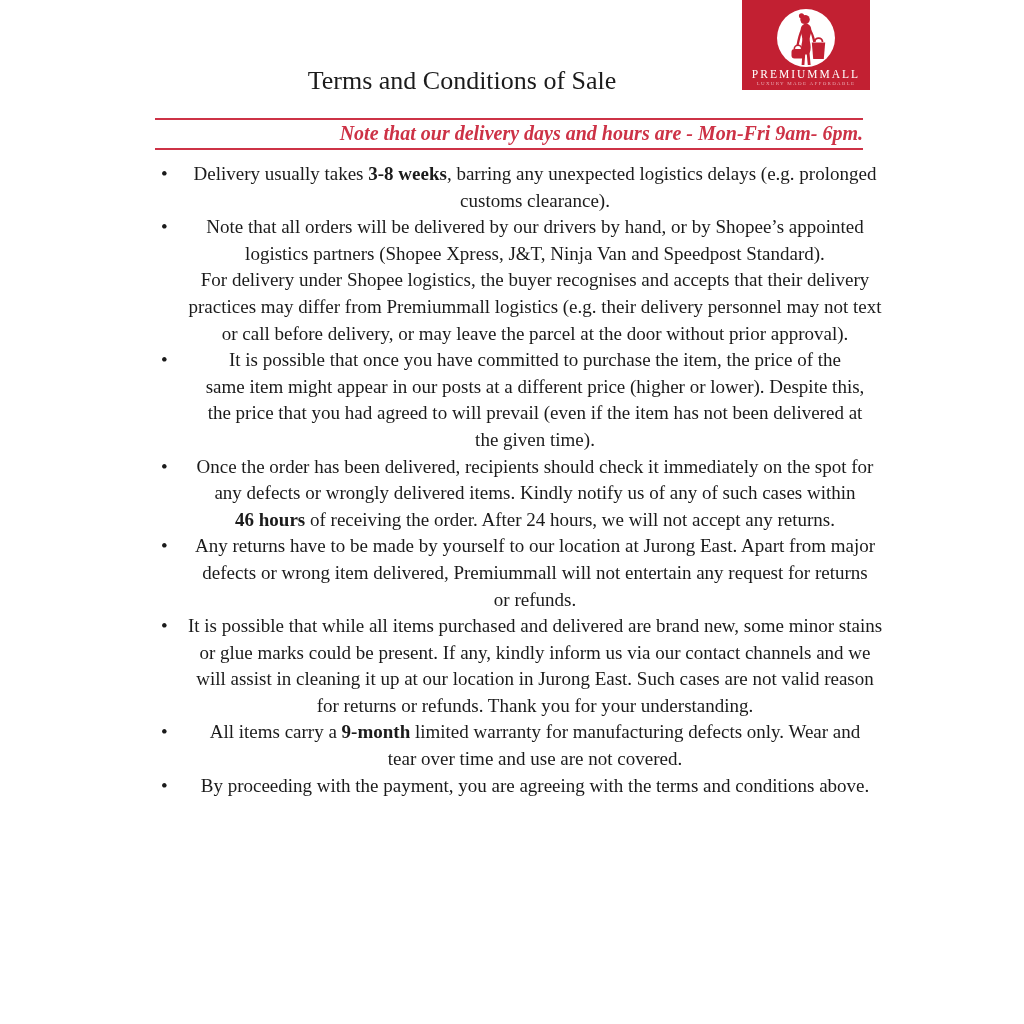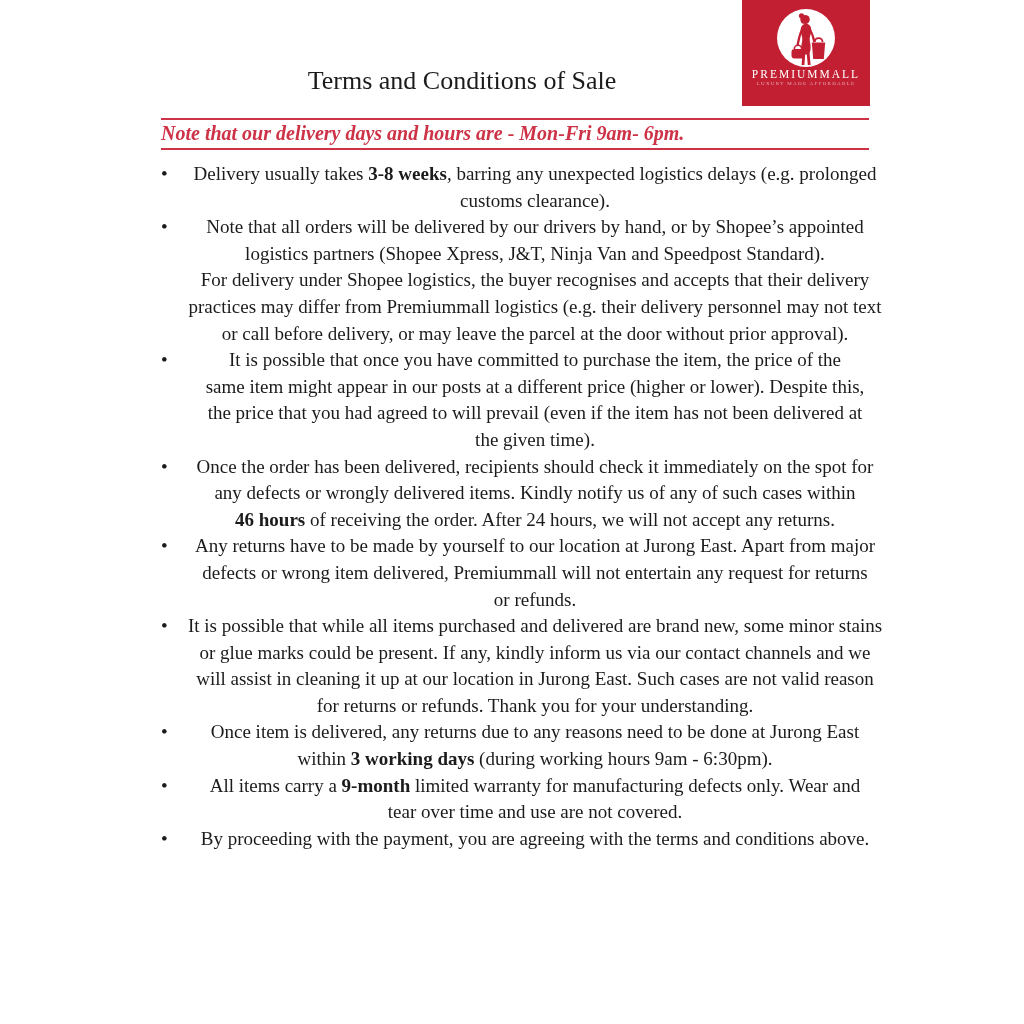--- a/index.html
+++ b/index.html
@@ -17,21 +17,21 @@
   .page{
     position:relative;
     width:1024px;height:1024px;
     background:var(--bg);
     overflow:hidden;
   }
 
   
   .logo{
     position:absolute;left:742px;top:0;
-    width:128px;height:106px;
+    width:128px;height:90px;
     background:var(--logo-red);
     text-align:center;
   }
   .logo svg{display:block;margin:9px auto 0 auto;}
   .logo-red-fill{fill:var(--logo-red);}
   .logo-wordmark{
     margin-top:1px;
     color:#ffffff;
     font-size:11.5px;
     letter-spacing:2px;
@@ -52,25 +52,25 @@
     left:152px;top:66px;width:620px;
     text-align:center;
     font-size:26px;
     font-weight:normal;
     color:var(--text);
   }
 
   
   .notice{
     position:absolute;
-    left:161px;top:118px;width:708px;
+    left:155px;top:118px;width:708px;
     border-top:2px solid var(--accent);
     border-bottom:2px solid var(--accent);
     padding:2px 0 3px 0;
-    text-align:left;
+    text-align:right;
   }
   .notice-text{
     color:var(--accent);
     font-style:italic;
     font-weight:bold;
     font-size:20px;
     line-height:23px;
   }
 
   
@@ -144,18 +144,17 @@
     <div class="notice-text">Note that our delivery days and hours are - Mon-Fri 9am- 6pm.</div>
   </div>
 
   <ul class="terms">
       <li>Delivery usually takes <b>3-8 weeks</b>, barring any unexpected logistics delays (e.g. prolonged<br>customs clearance).</li>
       <li>Note that all orders will be delivered by our drivers by hand, or by Shopee’s appointed<br>logistics partners (Shopee Xpress, J&amp;T, Ninja Van and Speedpost Standard).<br>For delivery under Shopee logistics, the buyer recognises and accepts that their delivery<br>practices may differ from Premiummall logistics (e.g. their delivery personnel may not text<br>or call before delivery, or may leave the parcel at the door without prior approval).</li>
       <li>It is possible that once you have committed to purchase the item, the price of the<br>same item might appear in our posts at a different price (higher or lower). Despite this,<br>the price that you had agreed to will prevail (even if the item has not been delivered at<br>the given time).</li>
       <li>Once the order has been delivered, recipients should check it immediately on the spot for<br>any defects or wrongly delivered items. Kindly notify us of any of such cases within<br><b>46 hours</b> of receiving the order. After 24 hours, we will not accept any returns.</li>
       <li>Any returns have to be made by yourself to our location at Jurong East. Apart from major<br>defects or wrong item delivered, Premiummall will not entertain any request for returns<br>or refunds.</li>
       <li>It is possible that while all items purchased and delivered are brand new, some minor stains<br>or glue marks could be present. If any, kindly inform us via our contact channels and we<br>will assist in cleaning it up at our location in Jurong East. Such cases are not valid reason<br>for returns or refunds. Thank you for your understanding.</li>
-      <li>Once item is delivered, any returns due to any reasons need to be done at Jurong East<br>within <b>3 working days</b> (during working hours 9am - 6:30pm).</li>
       <li>All items carry a <b>9-month</b> limited warranty for manufacturing defects only. Wear and<br>tear over time and use are not covered.</li>
       <li>By proceeding with the payment, you are agreeing with the terms and conditions above.</li>
     </ul>
 
 </div>
 
 </body></html>

